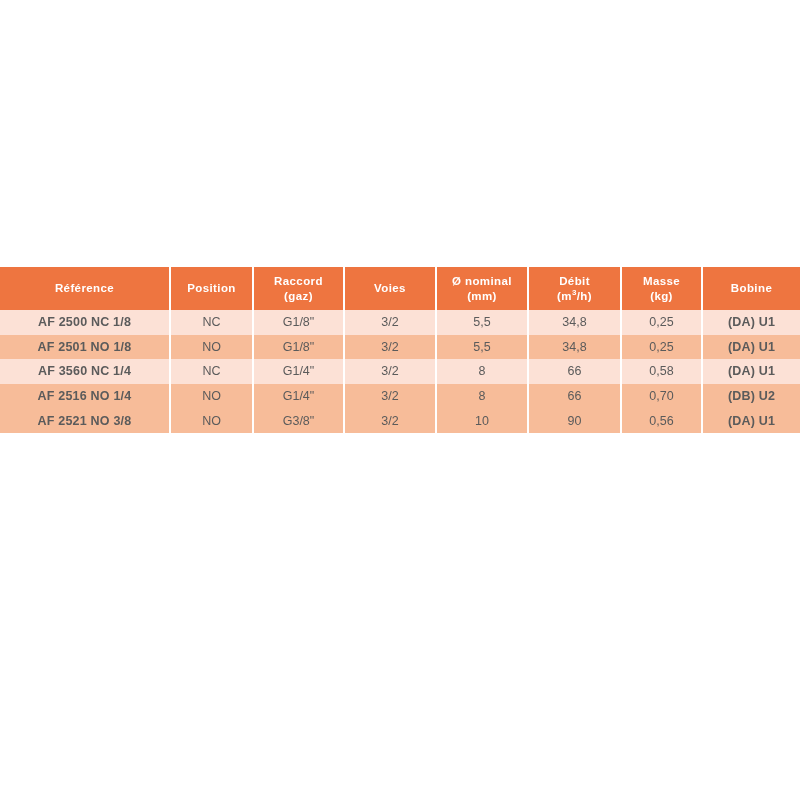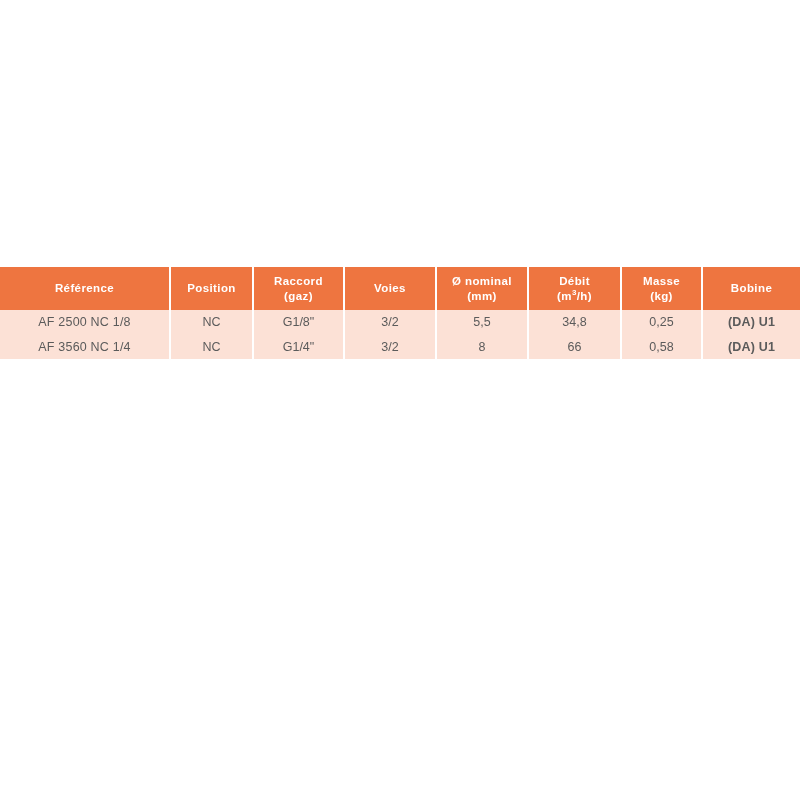--- a/index.html
+++ b/index.html
@@ -64,21 +64,21 @@
     border-right: none;
     text-align: center;
   }
   table.spec-table tbody tr.row-light td {
     background: #fce1d6;
   }
   table.spec-table tbody tr.row-dark td {
     background: #f7bc99;
   }
   td.cell-ref {
-    font-weight: normal;
+    font-weight: bold;
     color: #1c1c1c;
     font-size: 12.5px;
     letter-spacing: 0.2px;
     margin-left: 36px;
   }
   td.cell-bobine {
     font-weight: bold;
     color: #1c1c1c;
     font-size: 12.5px;
     letter-spacing: 0.2px;
@@ -125,27 +125,57 @@
           <tr class="row-light">
             <td class="cell-ref">AF 2500 NC 1/8</td>
             <td>NC</td>
             <td>G1/8"</td>
             <td>3/2</td>
             <td>5,5</td>
             <td>34,8</td>
             <td>0,25</td>
             <td class="cell-bobine">(DA) U1</td>
           </tr>
+          <tr class="row-dark">
+            <td class="cell-ref">AF 2501 NO 1/8</td>
+            <td>NO</td>
+            <td>G1/8"</td>
+            <td>3/2</td>
+            <td>5,5</td>
+            <td>34,8</td>
+            <td>0,25</td>
+            <td class="cell-bobine">(DA) U1</td>
+          </tr>
           <tr class="row-light">
             <td class="cell-ref">AF 3560 NC 1/4</td>
             <td>NC</td>
             <td>G1/4"</td>
             <td>3/2</td>
             <td>8</td>
             <td>66</td>
             <td>0,58</td>
             <td class="cell-bobine">(DA) U1</td>
           </tr>
+          <tr class="row-dark">
+            <td class="cell-ref">AF 2516 NO 1/4</td>
+            <td>NO</td>
+            <td>G1/4"</td>
+            <td>3/2</td>
+            <td>8</td>
+            <td>66</td>
+            <td>0,70</td>
+            <td class="cell-bobine">(DB) U2</td>
+          </tr>
+          <tr class="row-dark">
+            <td class="cell-ref">AF 2521 NO 3/8</td>
+            <td>NO</td>
+            <td>G3/8"</td>
+            <td>3/2</td>
+            <td>10</td>
+            <td>90</td>
+            <td>0,56</td>
+            <td class="cell-bobine">(DA) U1</td>
+          </tr>
         </tbody>
     </table>
   </div>
 
 </div>
 
 </body></html>

